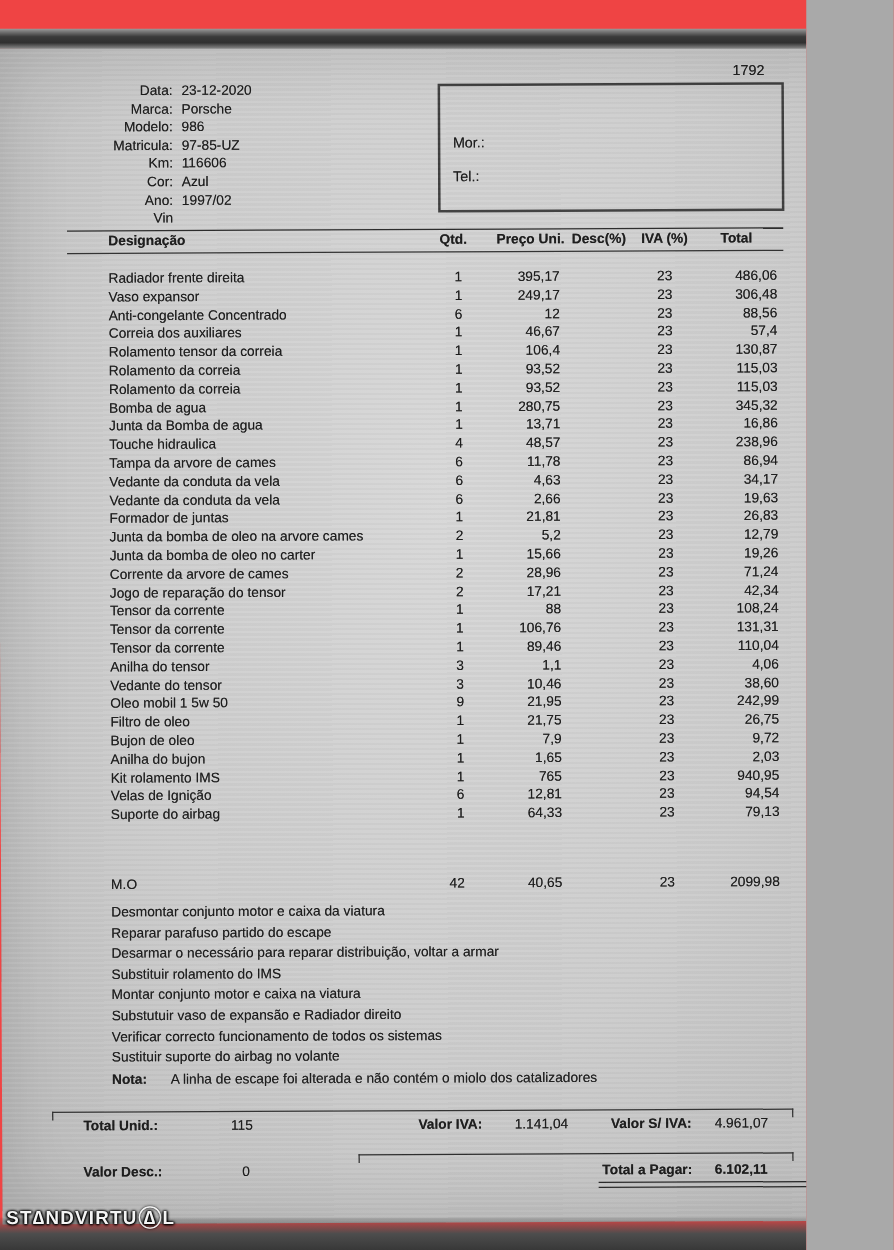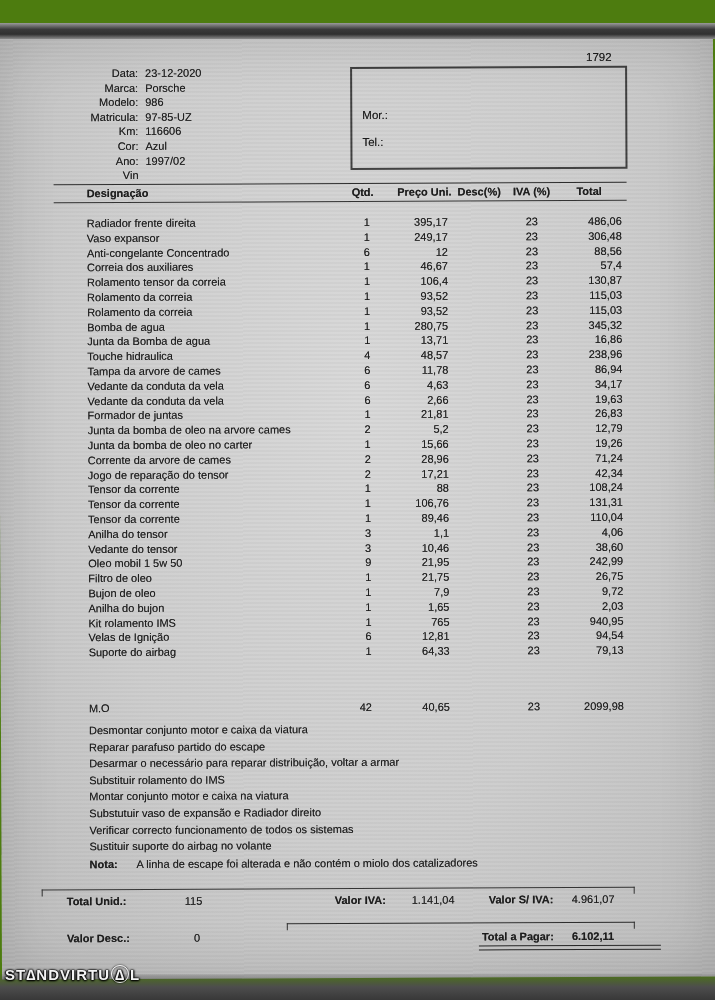--- a/index.html
+++ b/index.html
@@ -4,22 +4,22 @@
 <style>
   * { box-sizing: border-box; }
   html,body { margin:0; padding:0; }
   body {
     width:715px; height:1000px;
     font-family:"Liberation Sans", sans-serif;
     background:#a9a9a9;
     overflow:hidden;
   }
   .photo {
-    position:relative; width:715px; height:1000px;
-    background:#4d7c0f; overflow:hidden;
+    position:relative; width:645px; height:1000px;
+    background:#ef4444; overflow:hidden;
   }
   .band-top {
     position:absolute; left:0; top:23px; width:100%; height:16px;
     background:linear-gradient(to bottom, #9a9a9a 0%, #3a3a3a 40%, #303030 70%, #8a8a8a 100%);
     z-index:3;
   }
   .band-bottom {
     position:absolute; left:0; bottom:0; width:100%; height:26px;
     background:linear-gradient(to bottom, rgba(70,70,70,0.12) 0%, #4d4d4d 50%, #383838 100%);
     z-index:2;

